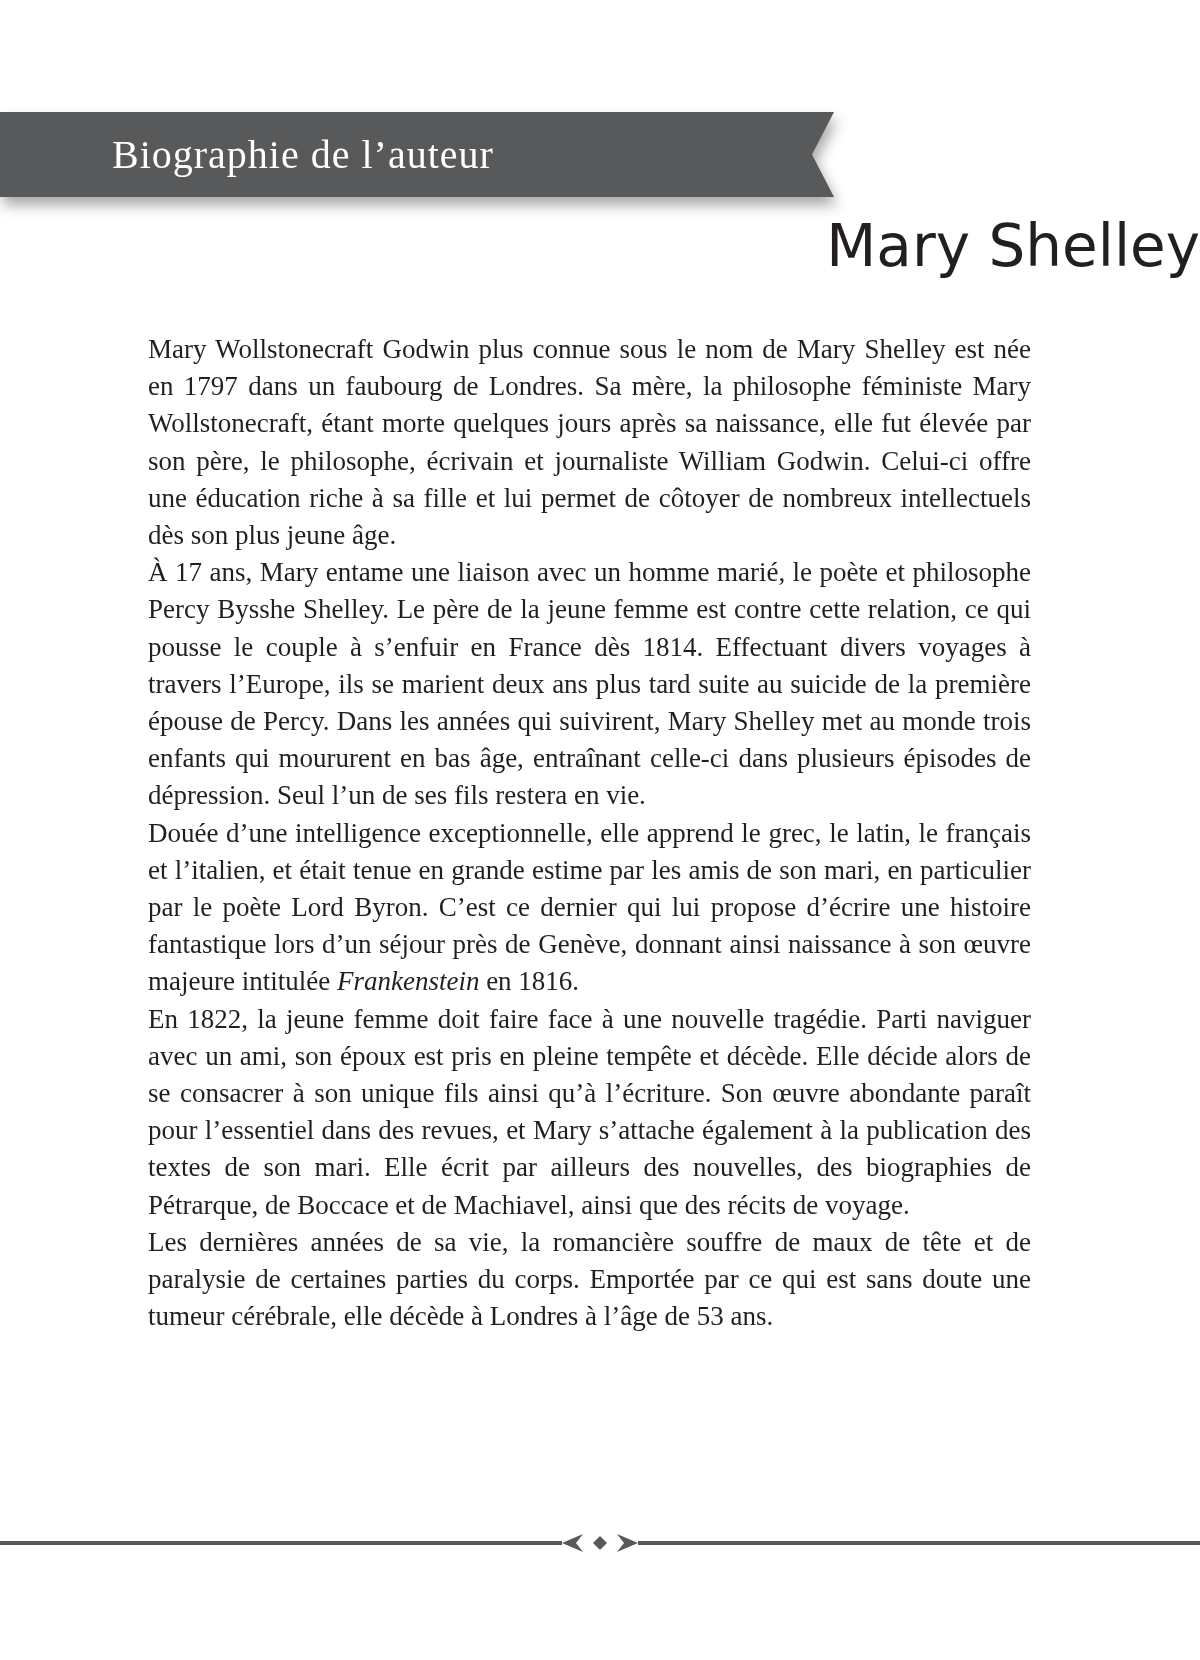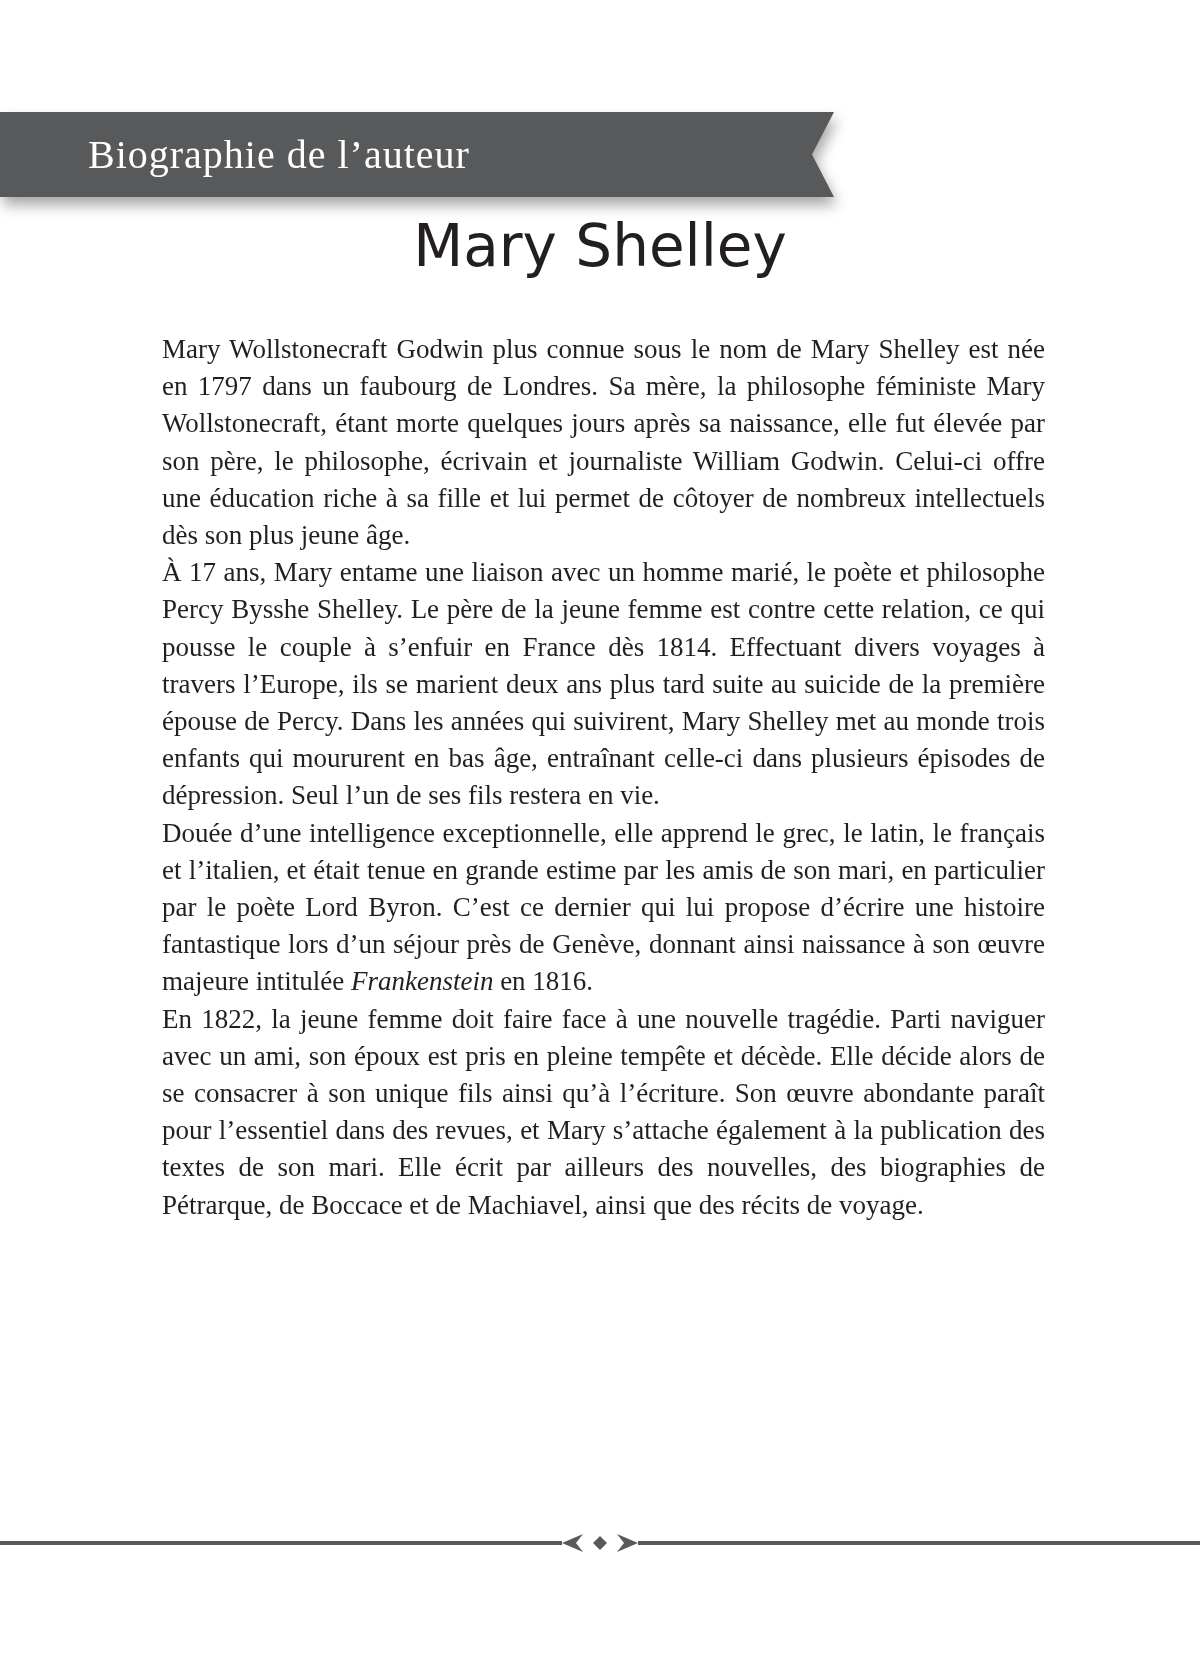--- a/index.html
+++ b/index.html
@@ -28,47 +28,47 @@
   }
   .ribbon {
     width: 100%;
     height: 100%;
     background: var(--banner-bg, #58595b);
     clip-path: polygon(0 0, 100% 0, calc(100% - 22px) 50%, 100% 100%, 0 100%);
     display: flex;
     align-items: center;
   }
   .ribbon-label {
-    margin-left: 88px;
+    margin-left: 112px;
     font-family: "Liberation Serif", serif;
     font-size: 40px;
     letter-spacing: 1px;
     color: var(--banner-fg, #ffffff);
     white-space: nowrap;
   }
 
   
   .page-title {
     position: absolute;
     top: 212px;
     left: 0;
     width: 100%;
     margin: 0;
-    text-align: center;
+    text-align: right;
     font-family: "DejaVu Sans", sans-serif;
     font-weight: 500;
     font-size: 58px;
     color: var(--text-color, #231f20);
   }
 
   
   .body-text {
     position: absolute;
     top: 331px;
-    left: 162px;
+    left: 148px;
     width: 883px;
     font-family: "Liberation Serif", serif;
     font-size: 27px;
     line-height: 37.2px;
     color: var(--text-color, #231f20);
     text-align: justify;
   }
   .body-text p {
     margin: 0;
   }
@@ -109,20 +109,21 @@
     </header>
   </div>
 
   <h1 class="page-title">Mary Shelley</h1>
 
   <main class="body-text">
       <p><span>Mary Wollstonecraft Godwin plus connue sous le nom de Mary Shelley est née en 1797 dans un faubourg de Londres. Sa mère, la philosophe féministe Mary Wollstonecraft, étant morte quelques jours après sa naissance, elle fut élevée par son père, le philosophe, écrivain et journaliste William Godwin. Celui-ci offre une éducation riche à sa fille et lui permet de côtoyer de nombreux intellectuels dès son plus jeune âge.</span></p>
       <p><span>À 17 ans, Mary entame une liaison avec un homme marié, le poète et philosophe Percy Bysshe Shelley. Le père de la jeune femme est contre cette relation, ce qui pousse le couple à s’enfuir en France dès 1814. Effectuant divers voyages à travers l’Europe, ils se marient deux ans plus tard suite au suicide de la première épouse de Percy. Dans les années qui suivirent, Mary Shelley met au monde trois enfants qui moururent en bas âge, entraînant celle-ci dans plusieurs épisodes de dépression. Seul l’un de ses fils restera en vie.</span></p>
       <p><span>Douée d’une intelligence exceptionnelle, elle apprend le grec, le latin, le français et l’italien, et était tenue en grande estime par les amis de son mari, en particulier par le poète Lord Byron. C’est ce dernier qui lui propose d’écrire une histoire fantastique lors d’un séjour près de Genève, donnant ainsi naissance à son œuvre majeure intitulée </span><em>Frankenstein</em><span> en 1816.</span></p>
       <p><span>En 1822, la jeune femme doit faire face à une nouvelle tragédie. Parti naviguer avec un ami, son époux est pris en pleine tempête et décède. Elle décide alors de se consacrer à son unique fils ainsi qu’à l’écriture. Son œuvre abondante paraît pour l’essentiel dans des revues, et Mary s’attache également à la publication des textes de son mari. Elle écrit par ailleurs des nouvelles, des biographies de Pétrarque, de Boccace et de Machiavel, ainsi que des récits de voyage.</span></p>
+      <p><span>Les dernières années de sa vie, la romancière souffre de maux de tête et de paralysie de certaines parties du corps. Emportée par ce qui est sans doute une tumeur cérébrale, elle décède à Londres à l’âge de 53 ans.</span></p>
     </main>
 
   <div class="divider">
     <span class="d-line"></span>
     <svg class="ornament" width="76" height="22" viewBox="0 0 76 22" aria-hidden="true">
       <polygon points="0,11 21,2 14,11 21,20"></polygon>
       <polygon points="31,11 38,4 45,11 38,18"></polygon>
       <polygon points="76,11 55,2 62,11 55,20"></polygon>
     </svg>
     <span class="d-line"></span>

